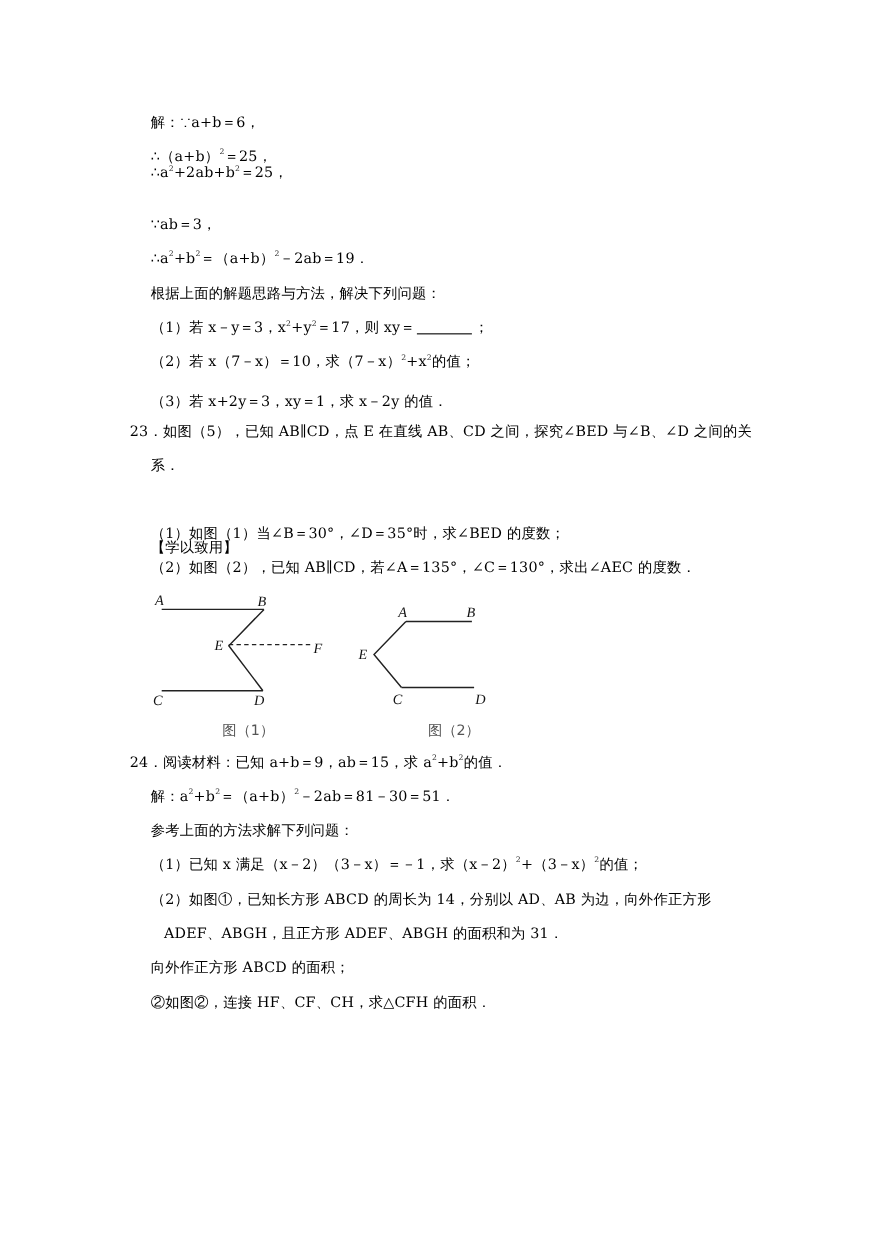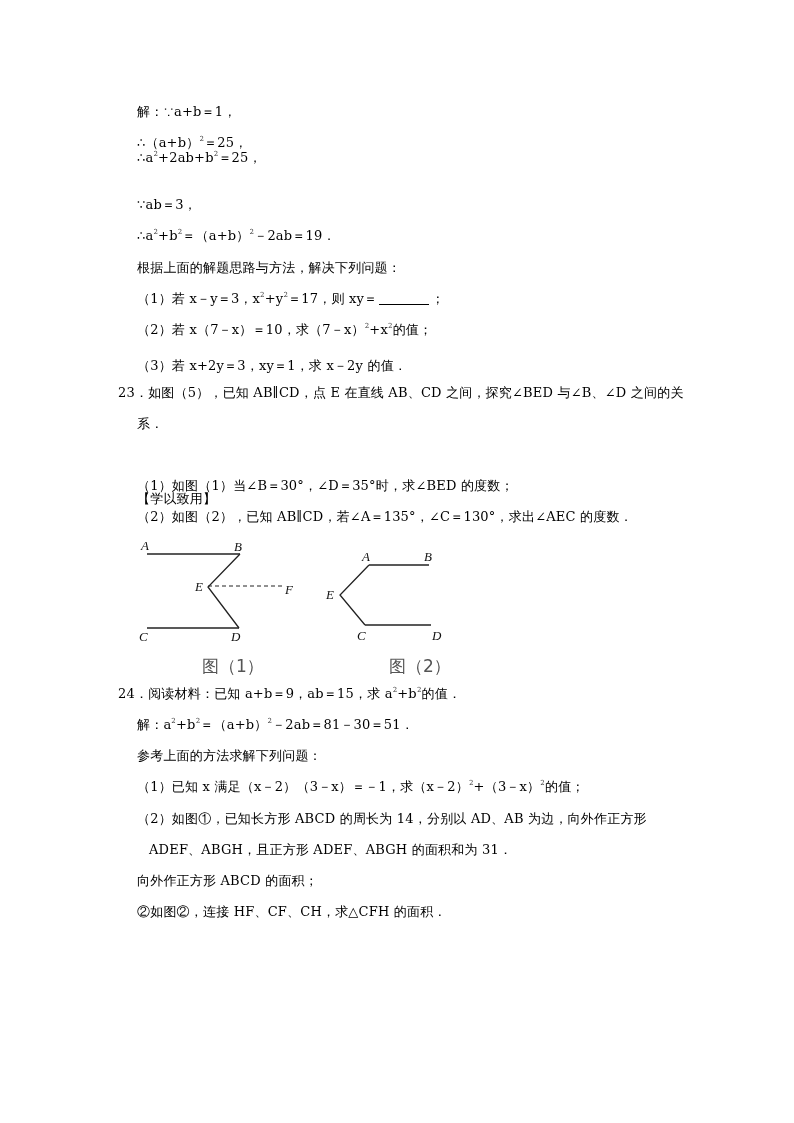--- a/index.html
+++ b/index.html
@@ -43,30 +43,30 @@
     }
     .fig-label {
       font-family: "Liberation Serif", "DejaVu Serif", serif;
       font-style: italic;
       font-size: 13px;
       fill: #111;
     }
     .caption {
       position: absolute;
       font-family: "DejaVu Sans", "Liberation Sans", sans-serif;
-      font-size: 17px;
+      font-size: 13px;
       color: #555;
       white-space: nowrap;
     }
   </style>
 </head>
 <body>
 
 <div class="line ind" style="top:104px;">
-  <span>解：∵a+b＝1，</span>
+  <span>解：∵a+b＝6，</span>
 </div>
 <div class="line ind" style="top:135px;">
   <span>∴（a+b）</span><sup>2</sup><span>＝25，</span>
 </div>
 <div class="line ind" style="top:150px;">
   <span>∴a</span><sup>2</sup><span>+2ab+b</span><sup>2</sup><span>＝25，</span>
 </div>
 <div class="line ind" style="top:197px;">
   <span>∵ab＝3，</span>
 </div>

